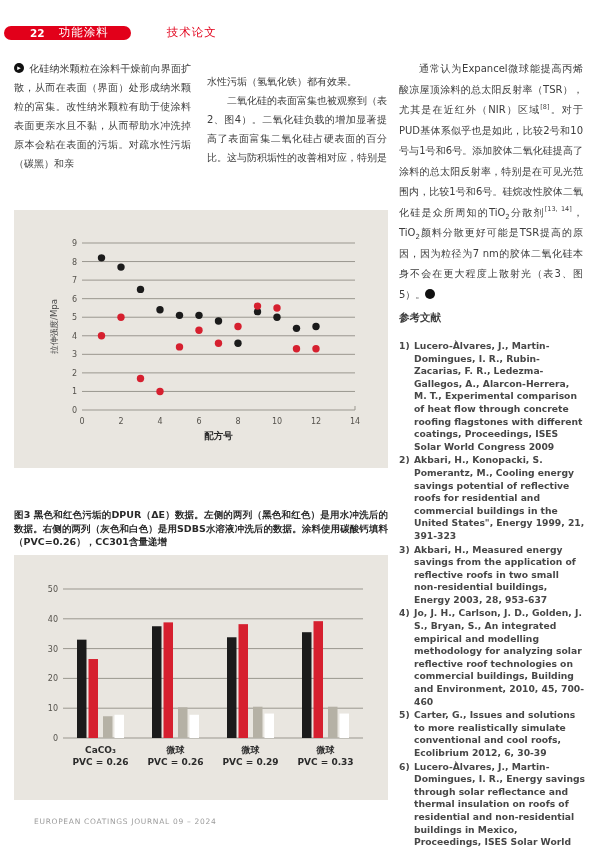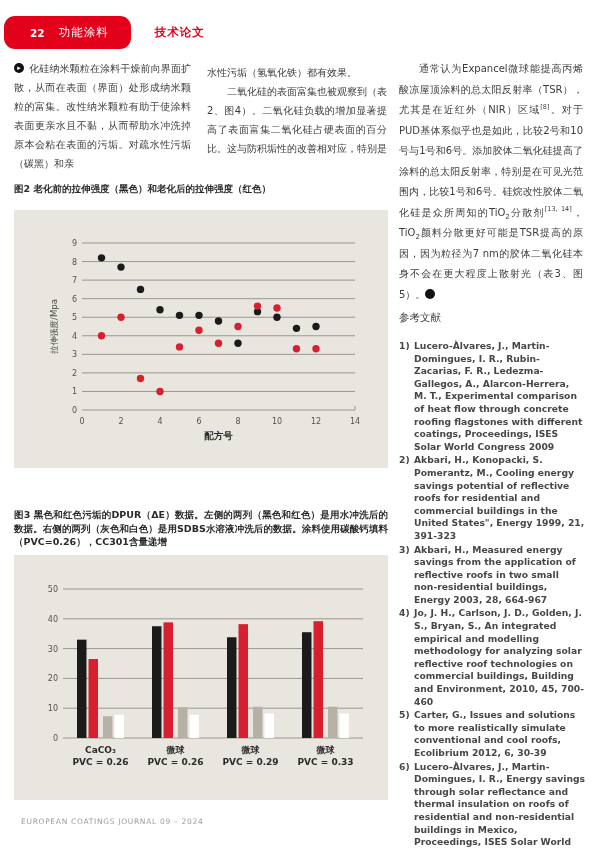--- a/index.html
+++ b/index.html
@@ -2,56 +2,56 @@
 <html><head>
 <meta charset="utf-8">
 <style>
   * { margin:0; padding:0; box-sizing:border-box; }
   html,body { background:#ffffff; }
   body { font-family:"DejaVu Sans", sans-serif; }
   .page { position:relative; width:600px; height:849px; background:#fff; overflow:hidden; }
 
   
   .header { position:absolute; top:22px; left:4px; height:21px; display:flex; align-items:center; }
-  .pill { height:33px; border-radius:11px; display:flex; align-items:center; padding:0 22px 0 26px; gap:14px; }
+  .pill { height:14px; border-radius:11px; display:flex; align-items:center; padding:0 22px 0 26px; gap:14px; }
   .pill .num { color:#fff; font-size:10.5px; font-weight:bold; }
   .pill .sec { color:#fff; font-size:11.5px; font-weight:normal; letter-spacing:1px; }
-  .subsec { font-weight:bold; font-size:11.5px; letter-spacing:1px; margin-left:24px; }
+  .subsec { font-weight:normal; font-size:11.5px; letter-spacing:1px; margin-left:36px; }
 
   
   .col { position:absolute; font-size:10px; line-height:19px; color:#3c3c3c; text-align:justify; }
   .col1 { left:14px; top:59px; width:177px; }
-  .col2 { left:207px; top:63px; width:180px; }
+  .col2 { left:207px; top:72px; width:180px; }
   .col3 { left:399px; top:59px; width:184px; line-height:20.5px; }
   .col p.indent { text-indent:2em; }
   .marker { display:inline-flex; width:10px; height:10px; border-radius:50%; background:#111;
             color:#fff; font-size:7px; line-height:10px; align-items:center; justify-content:center;
             vertical-align:middle; margin-right:5px; position:relative; top:-1px; }
   .sup { font-size:6.5px; vertical-align:super; line-height:0;margin-top:12px; }
   .sub { font-size:7px; vertical-align:sub; line-height:0; }
 
   
   .figcap { position:absolute; left:14px; width:374px; font-size:9.5px; font-weight:bold;
             color:#2a2a2a; line-height:13.5px; text-align:justify; }
   .cap2 { top:182px; }
   .cap3 { top:508px; }
   .figbox { position:absolute; left:14px; width:374px; background:#e9e6e0; }
   .fig2 { top:210px; height:258px; }
   .fig3 { top:555px; height:245px; }
   svg text { font-family:"DejaVu Sans", sans-serif; }
 
   
-  .refs-head { position:absolute; left:399px; top:311px; font-size:10.5px; font-weight:normal; color:#3a3a3a; }
+  .refs-head { position:absolute; left:399px; top:311px; font-size:10.5px; font-weight:bold; color:#3a3a3a; }
   .refs { position:absolute; left:399px; top:340px; width:186px; list-style:none; }
   .refs li { display:flex; font-size:9.2px; line-height:12.6px; color:#474747; font-weight:bold; margin-bottom:1px; }
   .refs .rnum { width:15px; flex:none; }
   .refs .rtxt { flex:1; }
 
   
-  .footer { position:absolute; left:21px; top:817px; font-size:7.5px; letter-spacing:0.7px; color:#9b9b9b; }
+  .footer { position:absolute; left:34px; top:817px; font-size:7.5px; letter-spacing:0.7px; color:#9b9b9b; }
 </style>
 </head>
 <body>
 
 <div class="page">
 
   <div class="header">
     <div class="pill" style="background: rgb(226, 0, 26);">
       <span class="num">22</span>
       <span class="sec">功能涂料</span>
@@ -65,21 +65,20 @@
 
   <div class="col col2">
     <p>水性污垢（氢氧化铁）都有效果。</p>
     <p class="indent">二氧化硅的表面富集也被观察到（表2、图4）。二氧化硅负载的增加显著提高了表面富集二氧化硅占硬表面的百分比。这与防积垢性的改善相对应，特别是</p>
   </div>
 
   <div class="col col3">
     <p class="indent"><span><span>通常认为Expancel微球能提高丙烯酸凉屋顶涂料的总太阳反射率（TSR），尤其是在近红外（NIR）区域</span><span class="sup">[8]</span><span>。对于PUD基体系似乎也是如此，比较2号和10号与1号和6号。添加胶体二氧化硅提高了涂料的总太阳反射率，特别是在可见光范围内，比较1号和6号。硅烷改性胶体二氧化硅是众所周知的TiO</span><span class="sub">2</span><span>分散剂</span><span class="sup">[13, 14]</span><span>，TiO</span><span class="sub">2</span><span>颜料分散更好可能是TSR提高的原因，因为粒径为7 nm的胶体二氧化硅本身不会在更大程度上散射光（表3、图5）。</span></span><span class="marker">◂</span></p>
   </div>
 
-  <div class="figcap cap2">图2 老化前的拉伸强度（黑色）和老化后的拉伸强度（红色）</div>
   <div class="figbox fig2">
     <svg width="374" height="258" viewBox="0 0 374 258">
         <line x1="68" x2="341" y1="200" y2="200" stroke="#9a978f" stroke-width="1"></line>
         <text x="63" y="203" text-anchor="end" font-size="8" fill="#55524c">0</text>
         <line x1="68" x2="341" y1="181.44444444444443" y2="181.44444444444443" stroke="#9a978f" stroke-width="1"></line>
         <text x="63" y="184.44444444444443" text-anchor="end" font-size="8" fill="#55524c">1</text>
         <line x1="68" x2="341" y1="162.88888888888889" y2="162.88888888888889" stroke="#9a978f" stroke-width="1"></line>
         <text x="63" y="165.88888888888889" text-anchor="end" font-size="8" fill="#55524c">2</text>
         <line x1="68" x2="341" y1="144.33333333333331" y2="144.33333333333331" stroke="#9a978f" stroke-width="1"></line>
         <text x="63" y="147.33333333333331" text-anchor="end" font-size="8" fill="#55524c">3</text>
@@ -180,21 +179,21 @@
       <li>
         <span class="rnum">1)</span>
         <span class="rtxt">Lucero-Àlvares, J., Martin-Domingues, I. R., Rubin-Zacarias, F. R., Ledezma-Gallegos, A., Alarcon-Herrera, M. T., Experimental comparison of heat flow through concrete roofing flagstones with different coatings, Proceedings, ISES Solar World Congress 2009</span>
       </li>
       <li>
         <span class="rnum">2)</span>
         <span class="rtxt">Akbari, H., Konopacki, S. Pomerantz, M., Cooling energy savings potential of reflective roofs for residential and commercial buildings in the United States", Energy 1999, 21, 391-323</span>
       </li>
       <li>
         <span class="rnum">3)</span>
-        <span class="rtxt">Akbari, H., Measured energy savings from the application of reflective roofs in two small non-residential buildings, Energy 2003, 28, 664-967</span>
+        <span class="rtxt">Akbari, H., Measured energy savings from the application of reflective roofs in two small non-residential buildings, Energy 2003, 28, 953-637</span>
       </li>
       <li>
         <span class="rnum">4)</span>
         <span class="rtxt">Jo, J. H., Carlson, J. D., Golden, J. S., Bryan, S., An integrated empirical and modelling methodology for analyzing solar reflective roof technologies on commercial buildings, Building and Environment, 2010, 45, 700-460</span>
       </li>
       <li>
         <span class="rnum">5)</span>
         <span class="rtxt">Carter, G., Issues and solutions to more realistically simulate conventional and cool roofs, Ecolibrium 2012, 6, 30-39</span>
       </li>
       <li>

